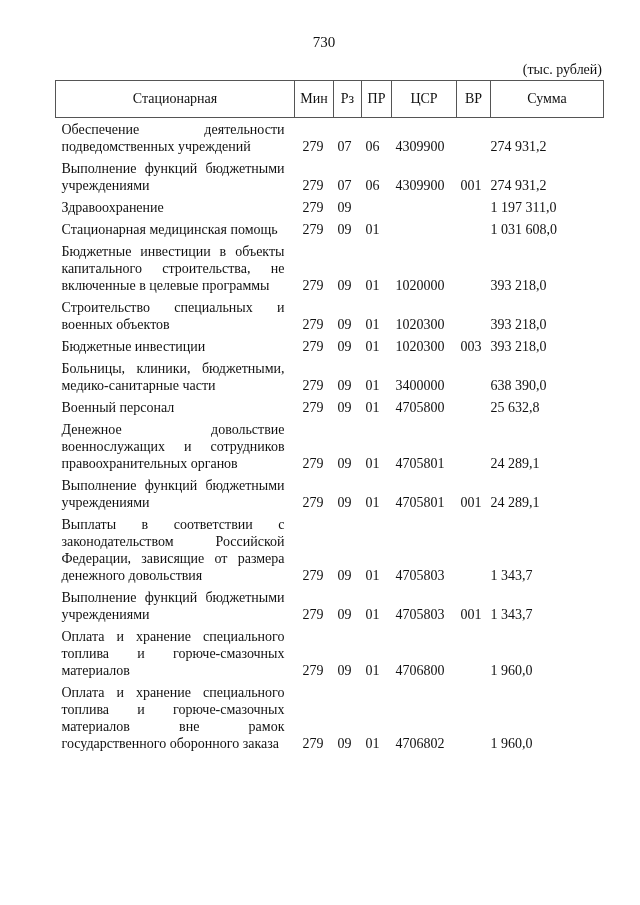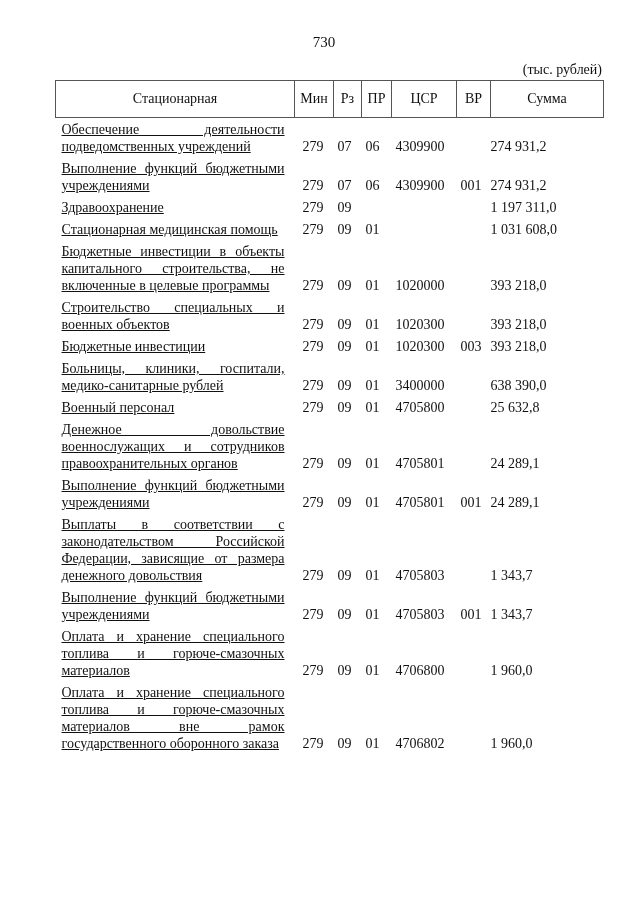--- a/index.html
+++ b/index.html
@@ -12,21 +12,21 @@
   table.budget col.c-min { width: 39px; }
   table.budget col.c-rz { width: 28px; }
   table.budget col.c-pr { width: 30px; }
   table.budget col.c-csr { width: 65px; }
   table.budget col.c-vr { width: 34px; }
   table.budget col.c-sum { width: 113px; }
   thead th { font-weight: normal; height: 36px; border: 1px solid #555; text-align: center; vertical-align: middle; padding: 0; font-size: 14px; }
   tbody td { padding: 0; vertical-align: bottom; line-height: 17px; font-size: 14px; }
   tbody tr td { padding-bottom: 5px; }
   tbody tr:first-child td { padding-top: 3px; }
-  td.name { text-align: justify; text-align-last: left; padding-left: 6px !important; padding-right: 10px !important; text-decoration: underline; }
+  td.name { text-align: justify; text-align-last: left; padding-left: 6px !important; padding-right: 10px !important; }
   td.code { text-align: left; padding-left: 4px !important; }
   td.min { padding-left: 8px !important; }
   td.sum { text-align: left; padding-right: 2px !important; }
 </style>
 </head>
 <body>
 
 <div class="page-number">730</div>
 <div class="units">(тыс. рублей)</div>
 
@@ -109,21 +109,21 @@
       <tr>
         <td class="name">Бюджетные инвестиции</td>
         <td class="code min">279</td>
         <td class="code">09</td>
         <td class="code">01</td>
         <td class="code">1020300</td>
         <td class="code">003</td>
         <td class="sum">393 218,0</td>
       </tr>
       <tr>
-        <td class="name">Больницы, клиники, госпитали, медико-санитарные рублей</td>
+        <td class="name">Больницы, клиники, бюджетными, медико-санитарные части</td>
         <td class="code min">279</td>
         <td class="code">09</td>
         <td class="code">01</td>
         <td class="code">3400000</td>
         <td class="code"></td>
         <td class="sum">638 390,0</td>
       </tr>
       <tr>
         <td class="name">Военный персонал</td>
         <td class="code min">279</td>

